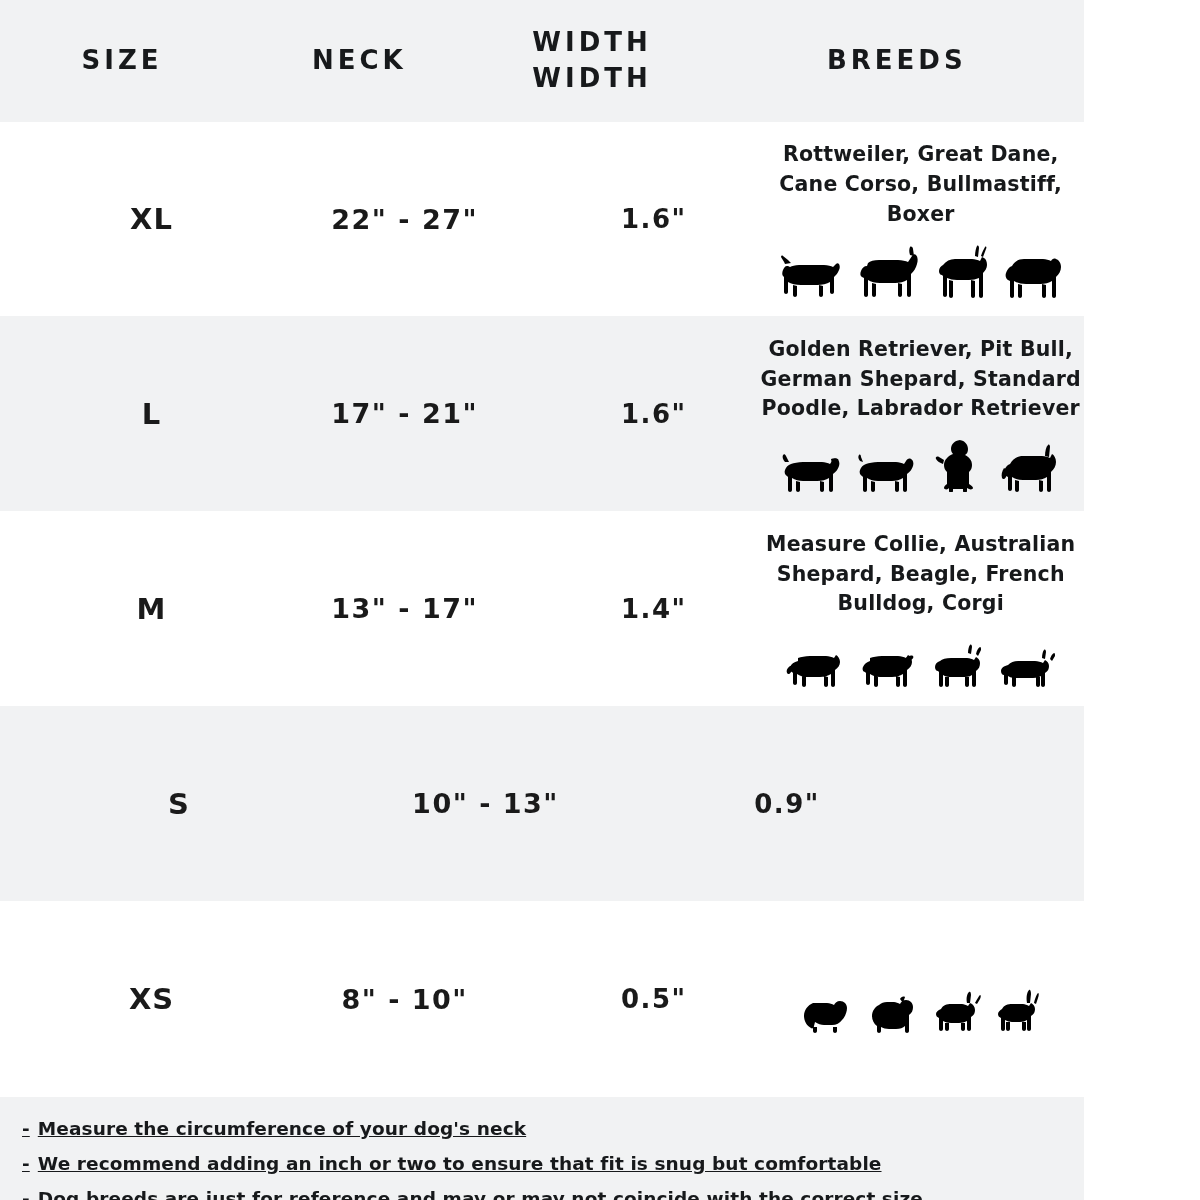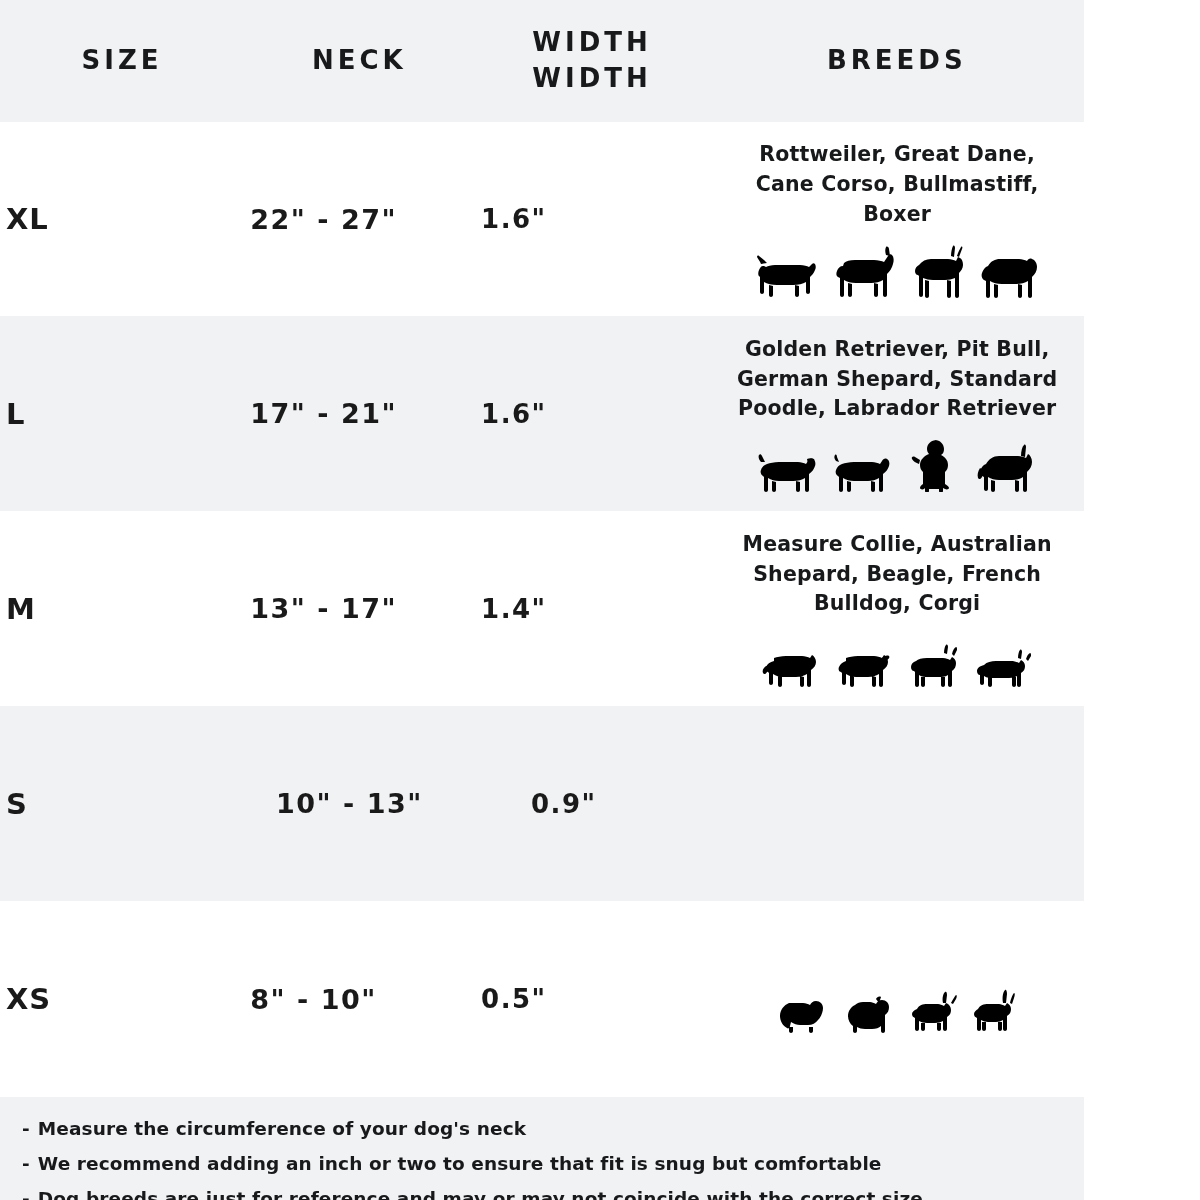--- a/index.html
+++ b/index.html
@@ -49,22 +49,23 @@
     display: flex;
     align-items: center;
     flex: 0 0 auto;
     box-sizing: border-box;
   }
   .row.alt { background: #f1f2f3; }
   .row.plain { background: #ffffff; }
 
   .cell {
     box-sizing: border-box;
-    text-align: left;
+    text-align: center;
     padding: 0 6px;
+    margin-left: 44px;
   }
   .size-label {
     font-weight: 700;
     font-size: 29px;
     letter-spacing: 1px;
   }
   .neck-label {
     font-weight: 700;
     font-size: 27px;
     letter-spacing: 1.5px;
@@ -108,20 +109,21 @@
     padding: 14px 0 0 22px;
     box-sizing: border-box;
   }
   .note {
     font-weight: 700;
     font-size: 18.5px;
     line-height: 1.9;
     color: #17191b;
     letter-spacing: 0.1px;
     white-space: nowrap;
+    text-decoration: underline;
   }
   .note .dash { margin-right: 8px; }
 </style>
 </head>
 <body>
 
 <div class="sheet">
 
   <div class="head-row">
     <div class="head-cell col-size">SIZE</div>

